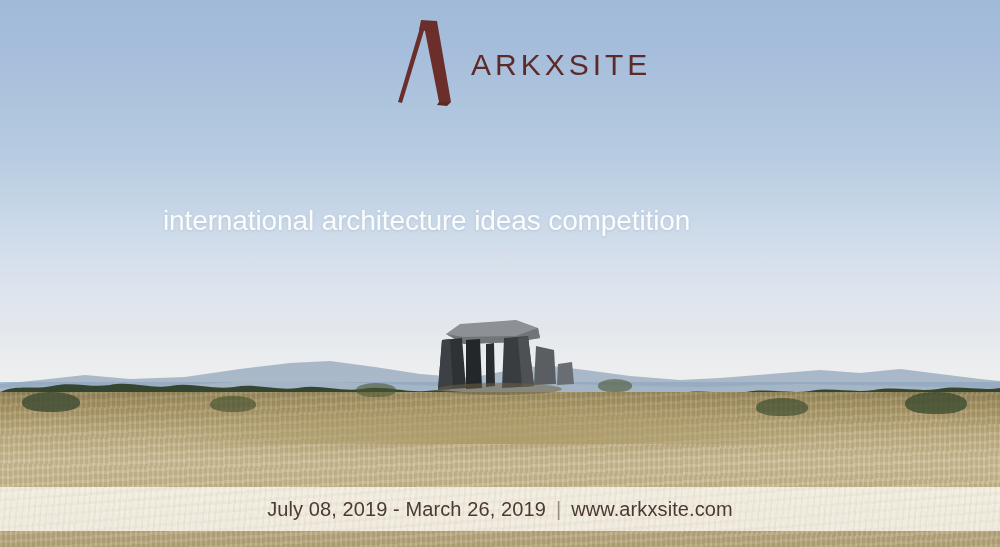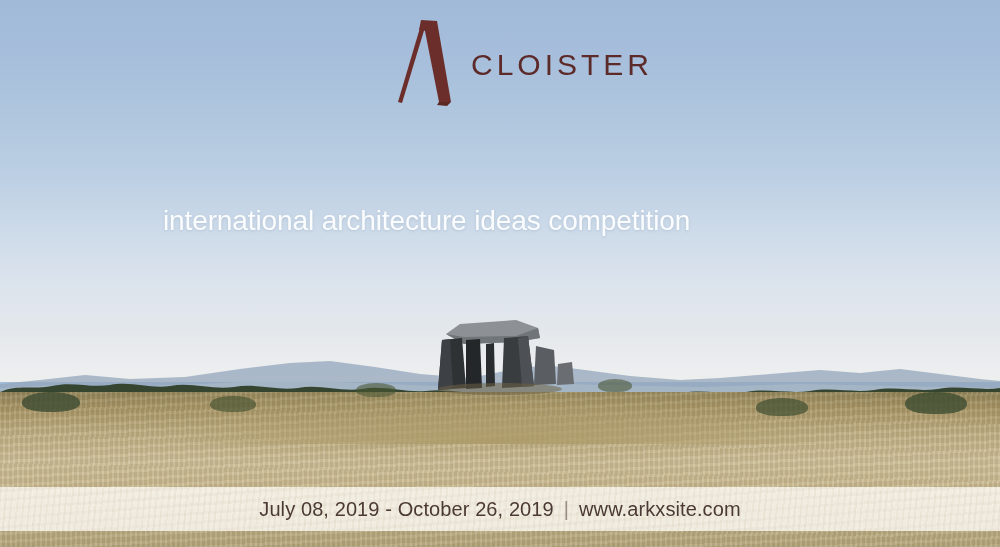--- a/index.html
+++ b/index.html
@@ -203,30 +203,30 @@
 
       <path d="M28,3 L42,3 L56,84 L44,84 Z" fill="#6b2e2a"></path>
 
       <path d="M26,2 L42,3 L40,14 L24,12 Z" fill="#6b2e2a"></path>
 
       <path d="M27,3 L31,6 L7,85 L3,84 Z" fill="#6b2e2a"></path>
 
       <path d="M44,84 L56,84 L52,88 L42,87 Z" fill="#5d2724"></path>
     </svg>
     <div class="logo-text">
-      <div class="logo-word">CLOISTER</div>
+      <div class="logo-word">ARKXSITE</div>
     </div>
   </div>
 
   <div class="headline">
     <div class="subtitle">international architecture ideas competition</div>
   </div>
 
   <div class="footer-band">
     <div class="footer-tex"></div>
     <div class="footer-text">
-      <span>July 08, 2019 - October 26, 2019</span>
+      <span>July 08, 2019 - March 26, 2019</span>
       <span class="footer-sep">|</span>
       <span>www.arkxsite.com</span>
     </div>
   </div>
 
 </div>
 
 </body></html>

